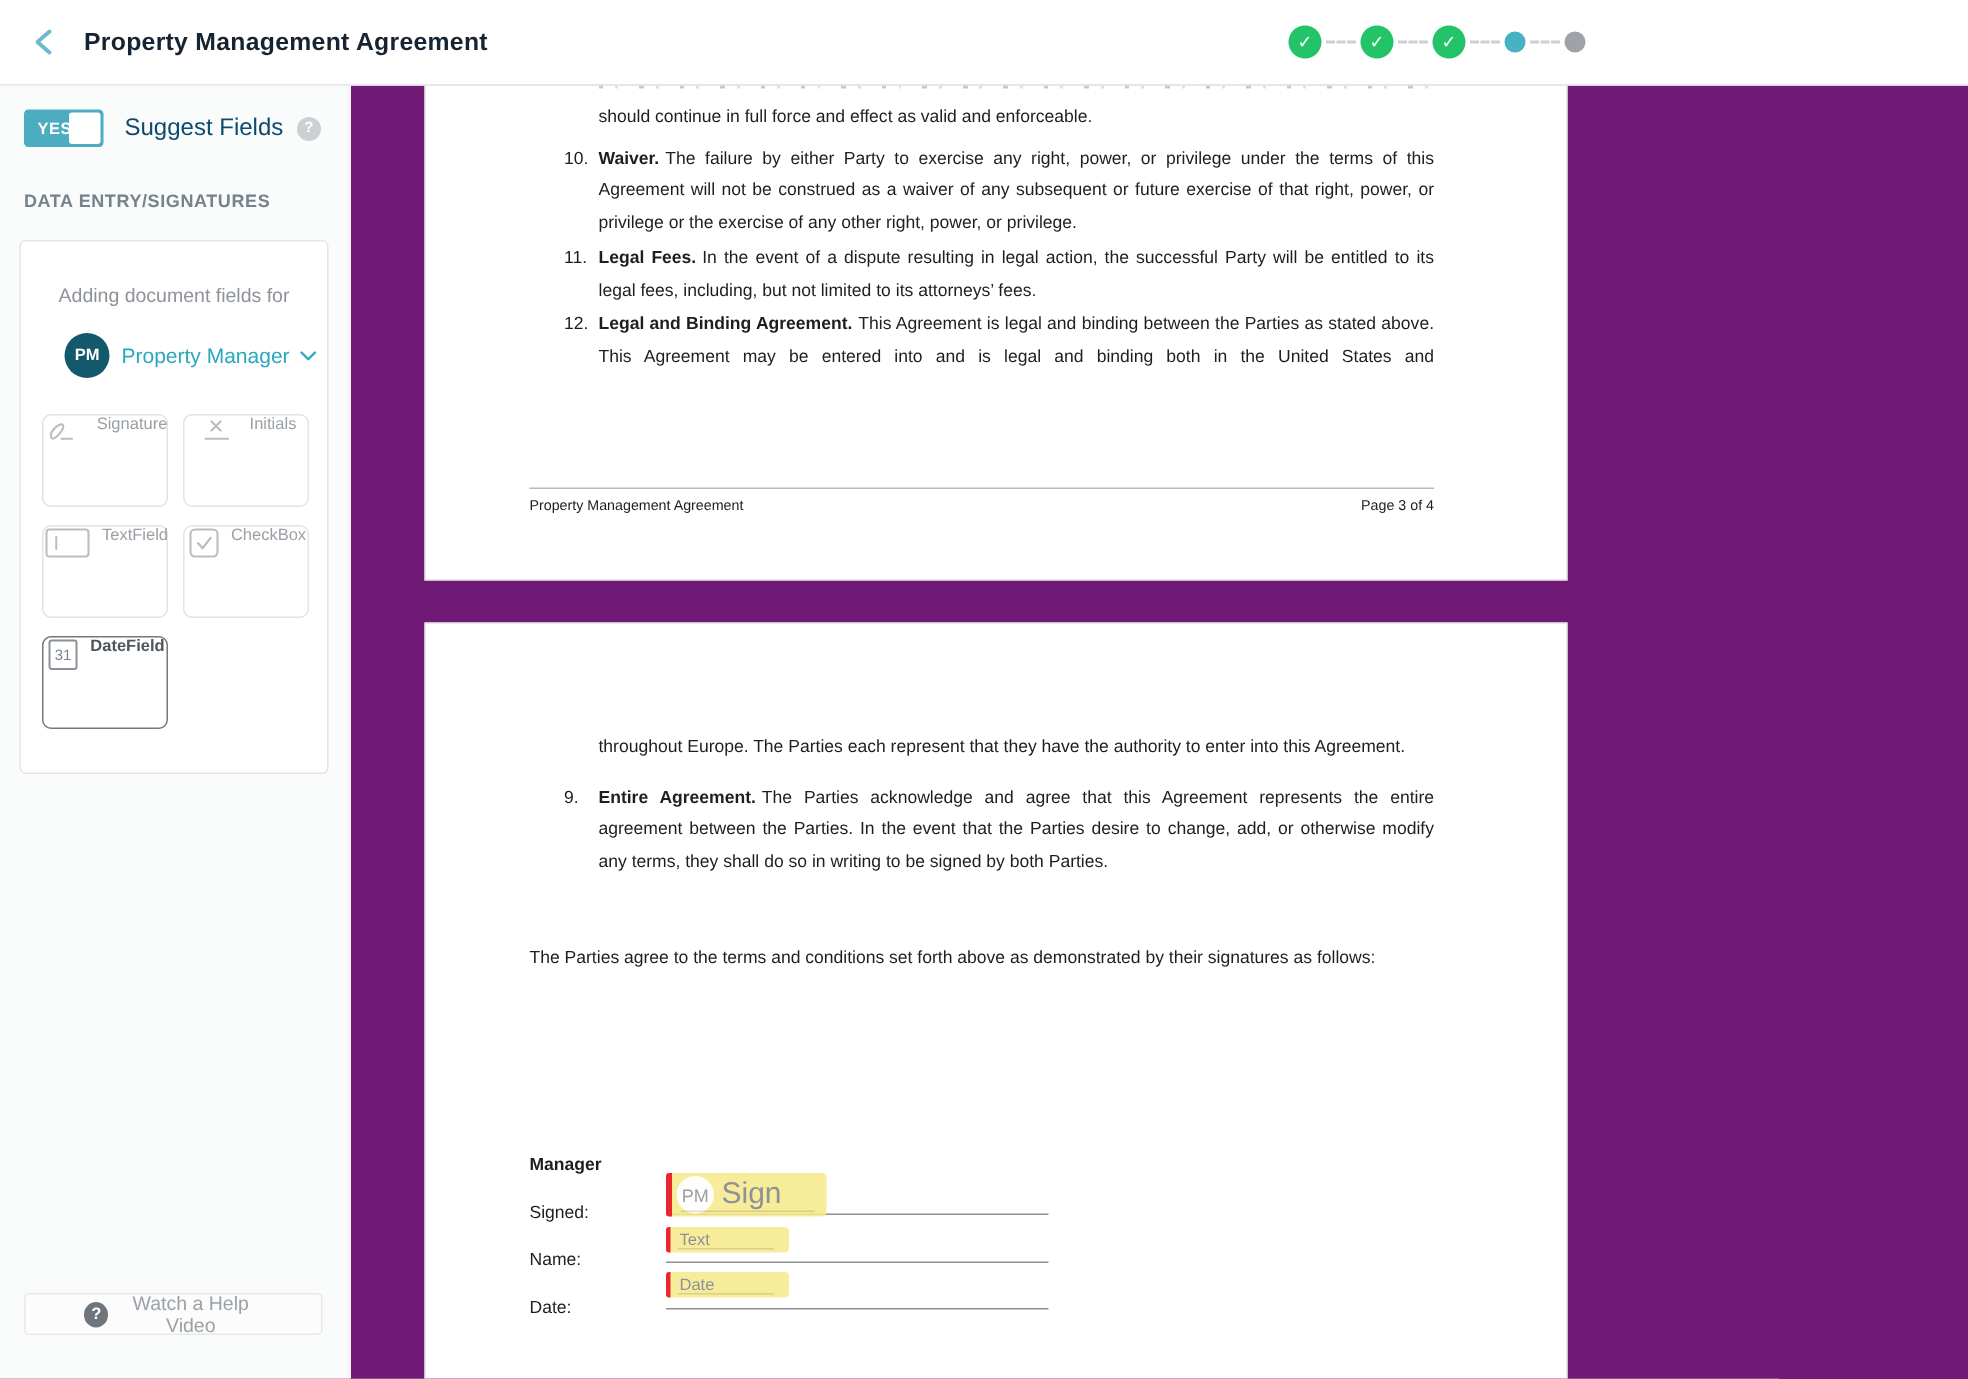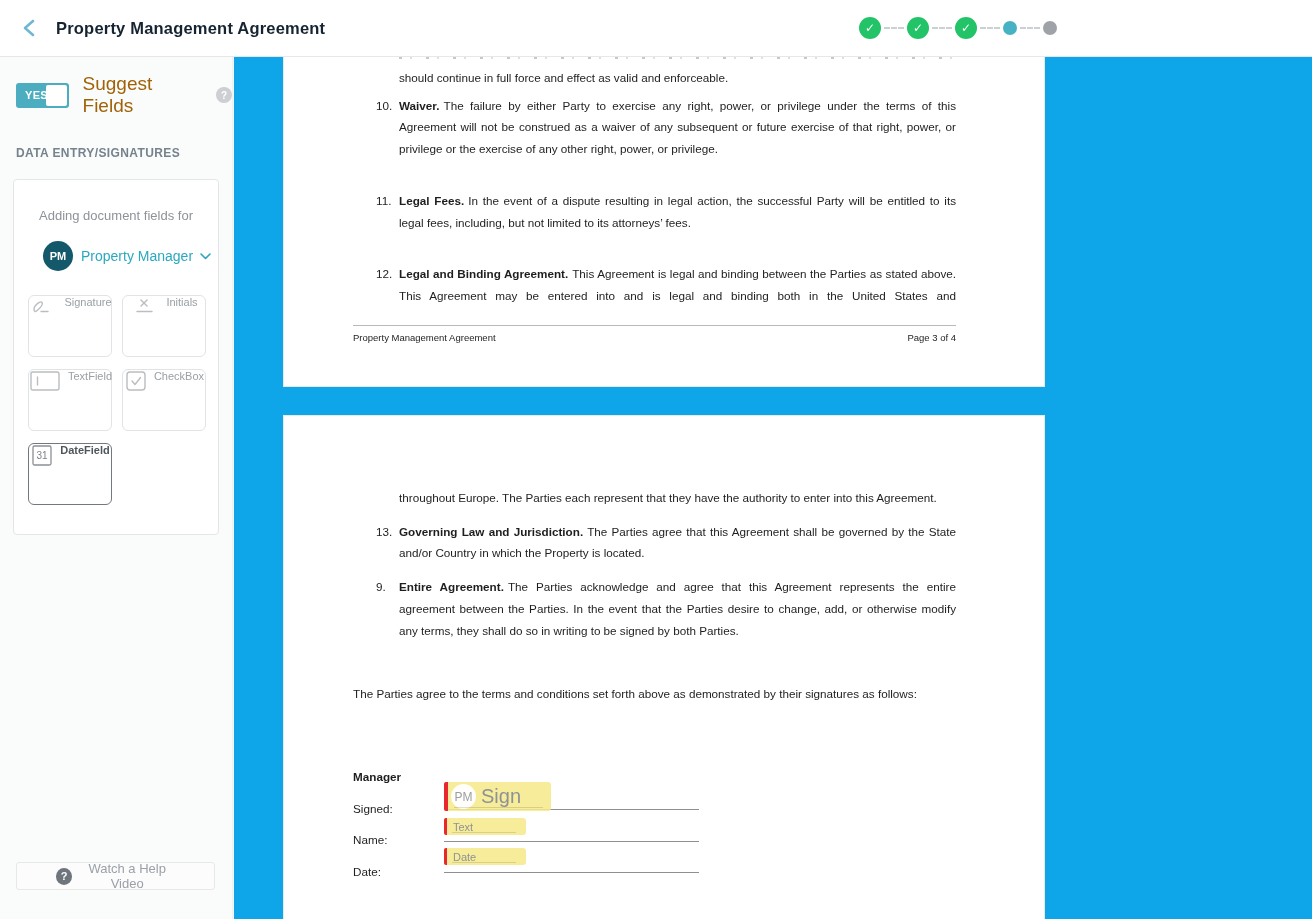--- a/index.html
+++ b/index.html
@@ -28,21 +28,21 @@
   .dot.upcoming { background:#9fa3a7; }
 
   
   .sidebar { position:absolute; top:57px; left:0; width:233px; bottom:0;
     background:#fafbfb; border-right:1px solid #f0f1f1; }
   .suggest-row { display:flex; align-items:center; margin:16px 0 0 16px; }
   .toggle { width:53px; height:25px; background:#4badbf; border-radius:3px; position:relative;
     border:none; display:flex; align-items:center; cursor:pointer; padding:0; }
   .toggle-label { color:#fff; font-size:11px; font-weight:bold; margin-left:9px; letter-spacing:.3px; }
   .toggle-knob { position:absolute; right:2px; top:2px; width:21px; height:21px; background:#fff; border-radius:2px; }
-  .suggest-label { margin-left:14px; font-size:19px; color:#a16207; }
+  .suggest-label { margin-left:14px; font-size:16px; color:#0c4a6e; }
   .qmark { display:inline-flex; align-items:center; justify-content:center; border-radius:50%;
     color:#fff; font-weight:bold; border:none; padding:0; font-family:inherit; }
   .qmark.light { width:16px; height:16px; background:#ccd0d3; font-size:10px; margin-left:9px; cursor:pointer; }
   .section-title { margin:29px 0 0 16px; font-size:12px; font-weight:bold; color:#76828c; letter-spacing:.4px; }
   .panel { margin:19px 13px 14px 13px; background:#fff; border:1px solid #e4e5e6; border-radius:4px;
     min-height:356px; padding-bottom:18px; }
   .panel-heading { text-align:center; margin-top:28px; font-size:13px; color:#8d9399; }
   .recipient-row { display:flex; align-items:center; margin:18px 0 0 29px; }
   .avatar { width:30px; height:30px; border-radius:50%; background:#14586b; color:#fff;
     font-weight:bold; font-size:11px; display:flex; align-items:center; justify-content:center; flex:0 0 auto; }
@@ -58,30 +58,30 @@
   .field-btn.selected .f-label { color:#4e565c; font-weight:bold; }
   .field-btn.selected svg { stroke:#8a9095; }
   .date-num { font-size:10px; fill:#7d8489; stroke:none; font-family:inherit; }
   .help-video { position:absolute; left:16px; right:17px; bottom:29px; height:28px;
     background:#fcfcfc; border:1px solid #e7e8e8; border-radius:3px;
     display:flex; align-items:center; cursor:pointer; font-family:inherit; }
   .qmark.dark { width:17px; height:17px; background:#6e757c; font-size:11px; margin-left:33px; }
   .help-video-label { font-size:13px; color:#9aa1a7; margin:0 auto; padding-right:26px; }
 
   
-  .doc-area { position:absolute; left:234px; top:57px; right:0; bottom:0; background:#0ea5e9; overflow:hidden; }
+  .doc-area { position:absolute; left:234px; top:57px; right:0; bottom:0; background:#701a75; overflow:hidden; }
   .page { position:absolute; left:49px; width:762px; background:#fff; border:1px solid #e8e9e9;
     padding:0 88px 0 69px; }
   .page-3 { top:-10px; height:340px; }
   .page-4 { top:358px; height:600px; }
 
   .doc-p, .item-body, .sig-label, .sig-party { font-size:11.7px; line-height:21.7px; color:#1e1e1e; }
   .doc-p { margin:0; text-align:justify; }
   .indent { padding-left:46px; }
-  .doc-item { position:relative; padding-left:46px; margin-top:30px; }
+  .doc-item { position:relative; padding-left:46px; margin-top:1px; }
   .doc-item .num { position:absolute; left:23px; top:0; font-size:11.7px; line-height:21.7px; color:#1e1e1e; }
   .item-body { text-align:justify; }
   .item-title { font-weight:bold; margin-right:4px; }
   .justify-last { text-align-last:justify; }
   .cutoff { height:3px; margin:8px 0 0 46px; overflow:hidden;
     background:repeating-linear-gradient(90deg, rgba(110,110,110,.38) 0 3px, transparent 3px 11px,
       rgba(110,110,110,.22) 11px 13px, transparent 13px 27px); }
   .page-3 .doc-p.indent { margin-top:8px; }
   .doc-item.first { margin-top:6px; }
   .page-footer { position:absolute; left:69px; right:88px; top:277px; border-top:1px solid #b9b9b9;
@@ -248,26 +248,20 @@
     <div class="page-footer">
       <span>Property Management Agreement</span>
       <span>Page 3 of 4</span>
     </div>
   </div>
 
   <div class="page page-4">
     <p class="doc-p indent">throughout Europe. The Parties each represent that they have the authority to enter into this Agreement.</p>
 
     <div class="doc-item">
-      <span class="num">13.</span>
-      <div class="item-body">
-        <span class="item-title">Governing Law and Jurisdiction.</span><span>The Parties agree that this Agreement shall be governed by the State and/or Country in which the Property is located.</span>
-      </div>
-    </div>
-    <div class="doc-item">
       <span class="num">9.</span>
       <div class="item-body">
         <span class="item-title">Entire Agreement.</span><span>The Parties acknowledge and agree that this Agreement represents the entire agreement between the Parties. In the event that the Parties desire to change, add, or otherwise modify any terms, they shall do so in writing to be signed by both Parties.</span>
       </div>
     </div>
 
     <p class="doc-p closing">The Parties agree to the terms and conditions set forth above as demonstrated by their signatures as follows:</p>
 
     <div class="sig-party">Manager</div>
 

